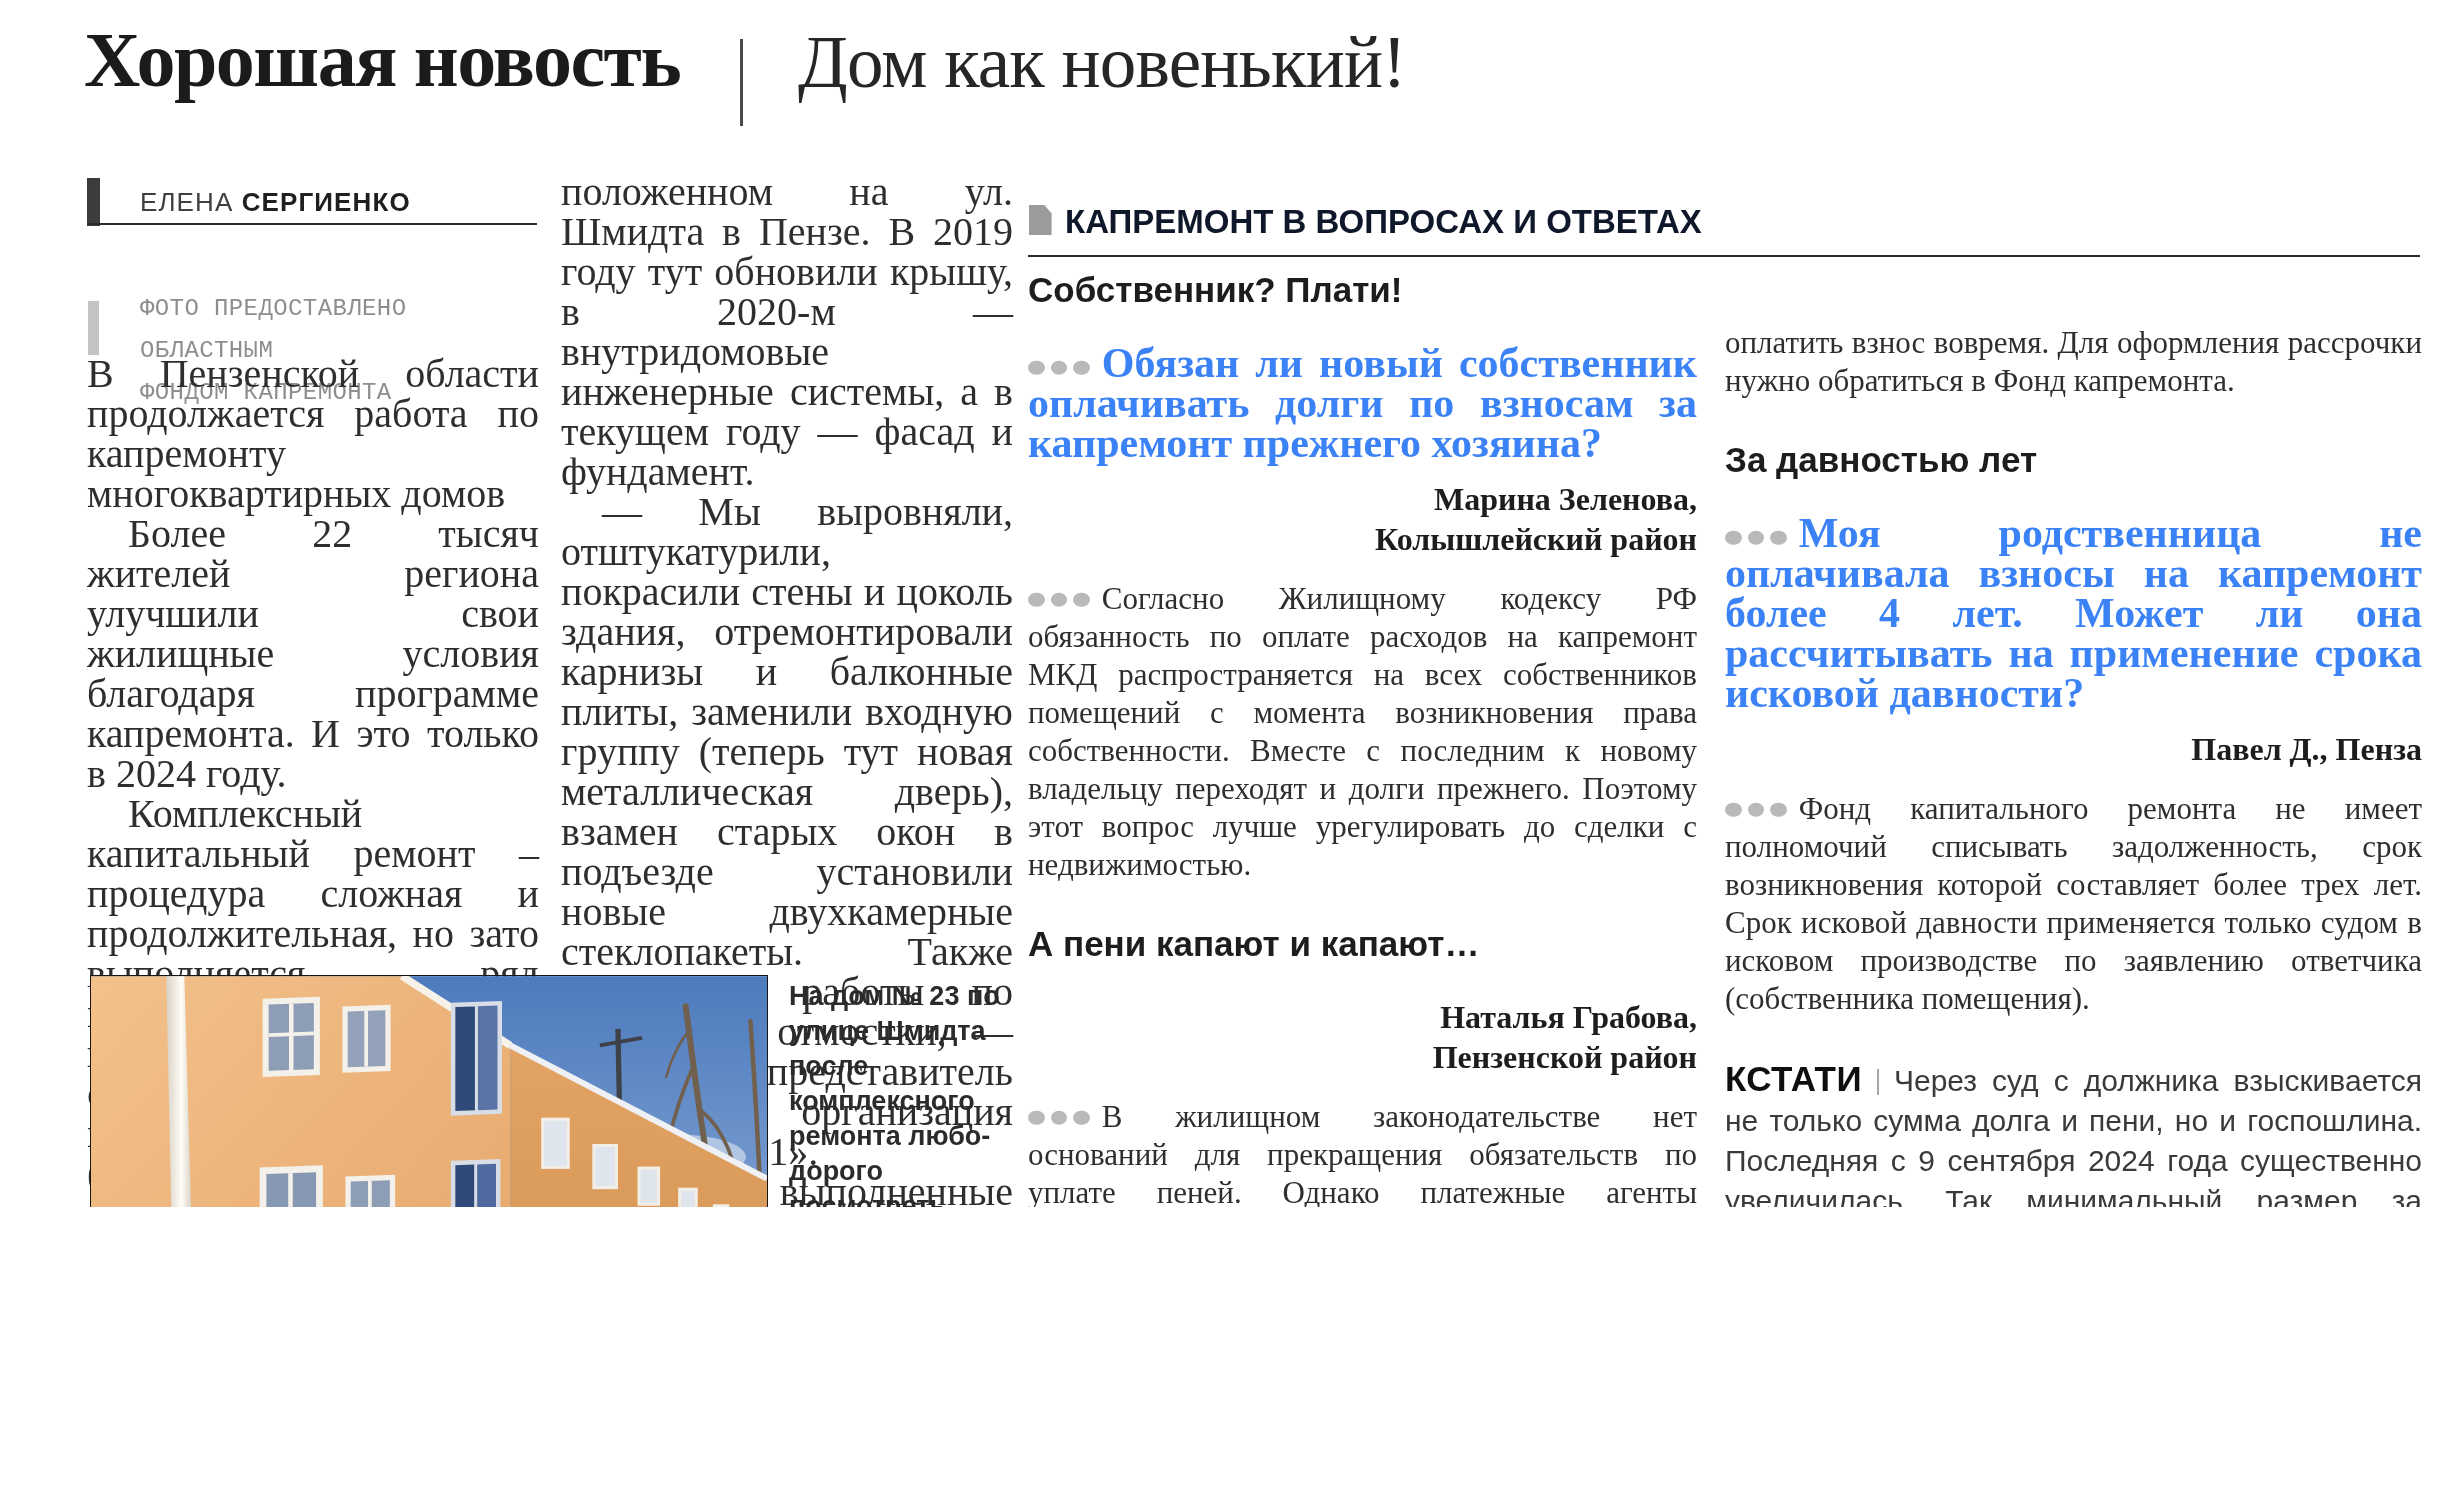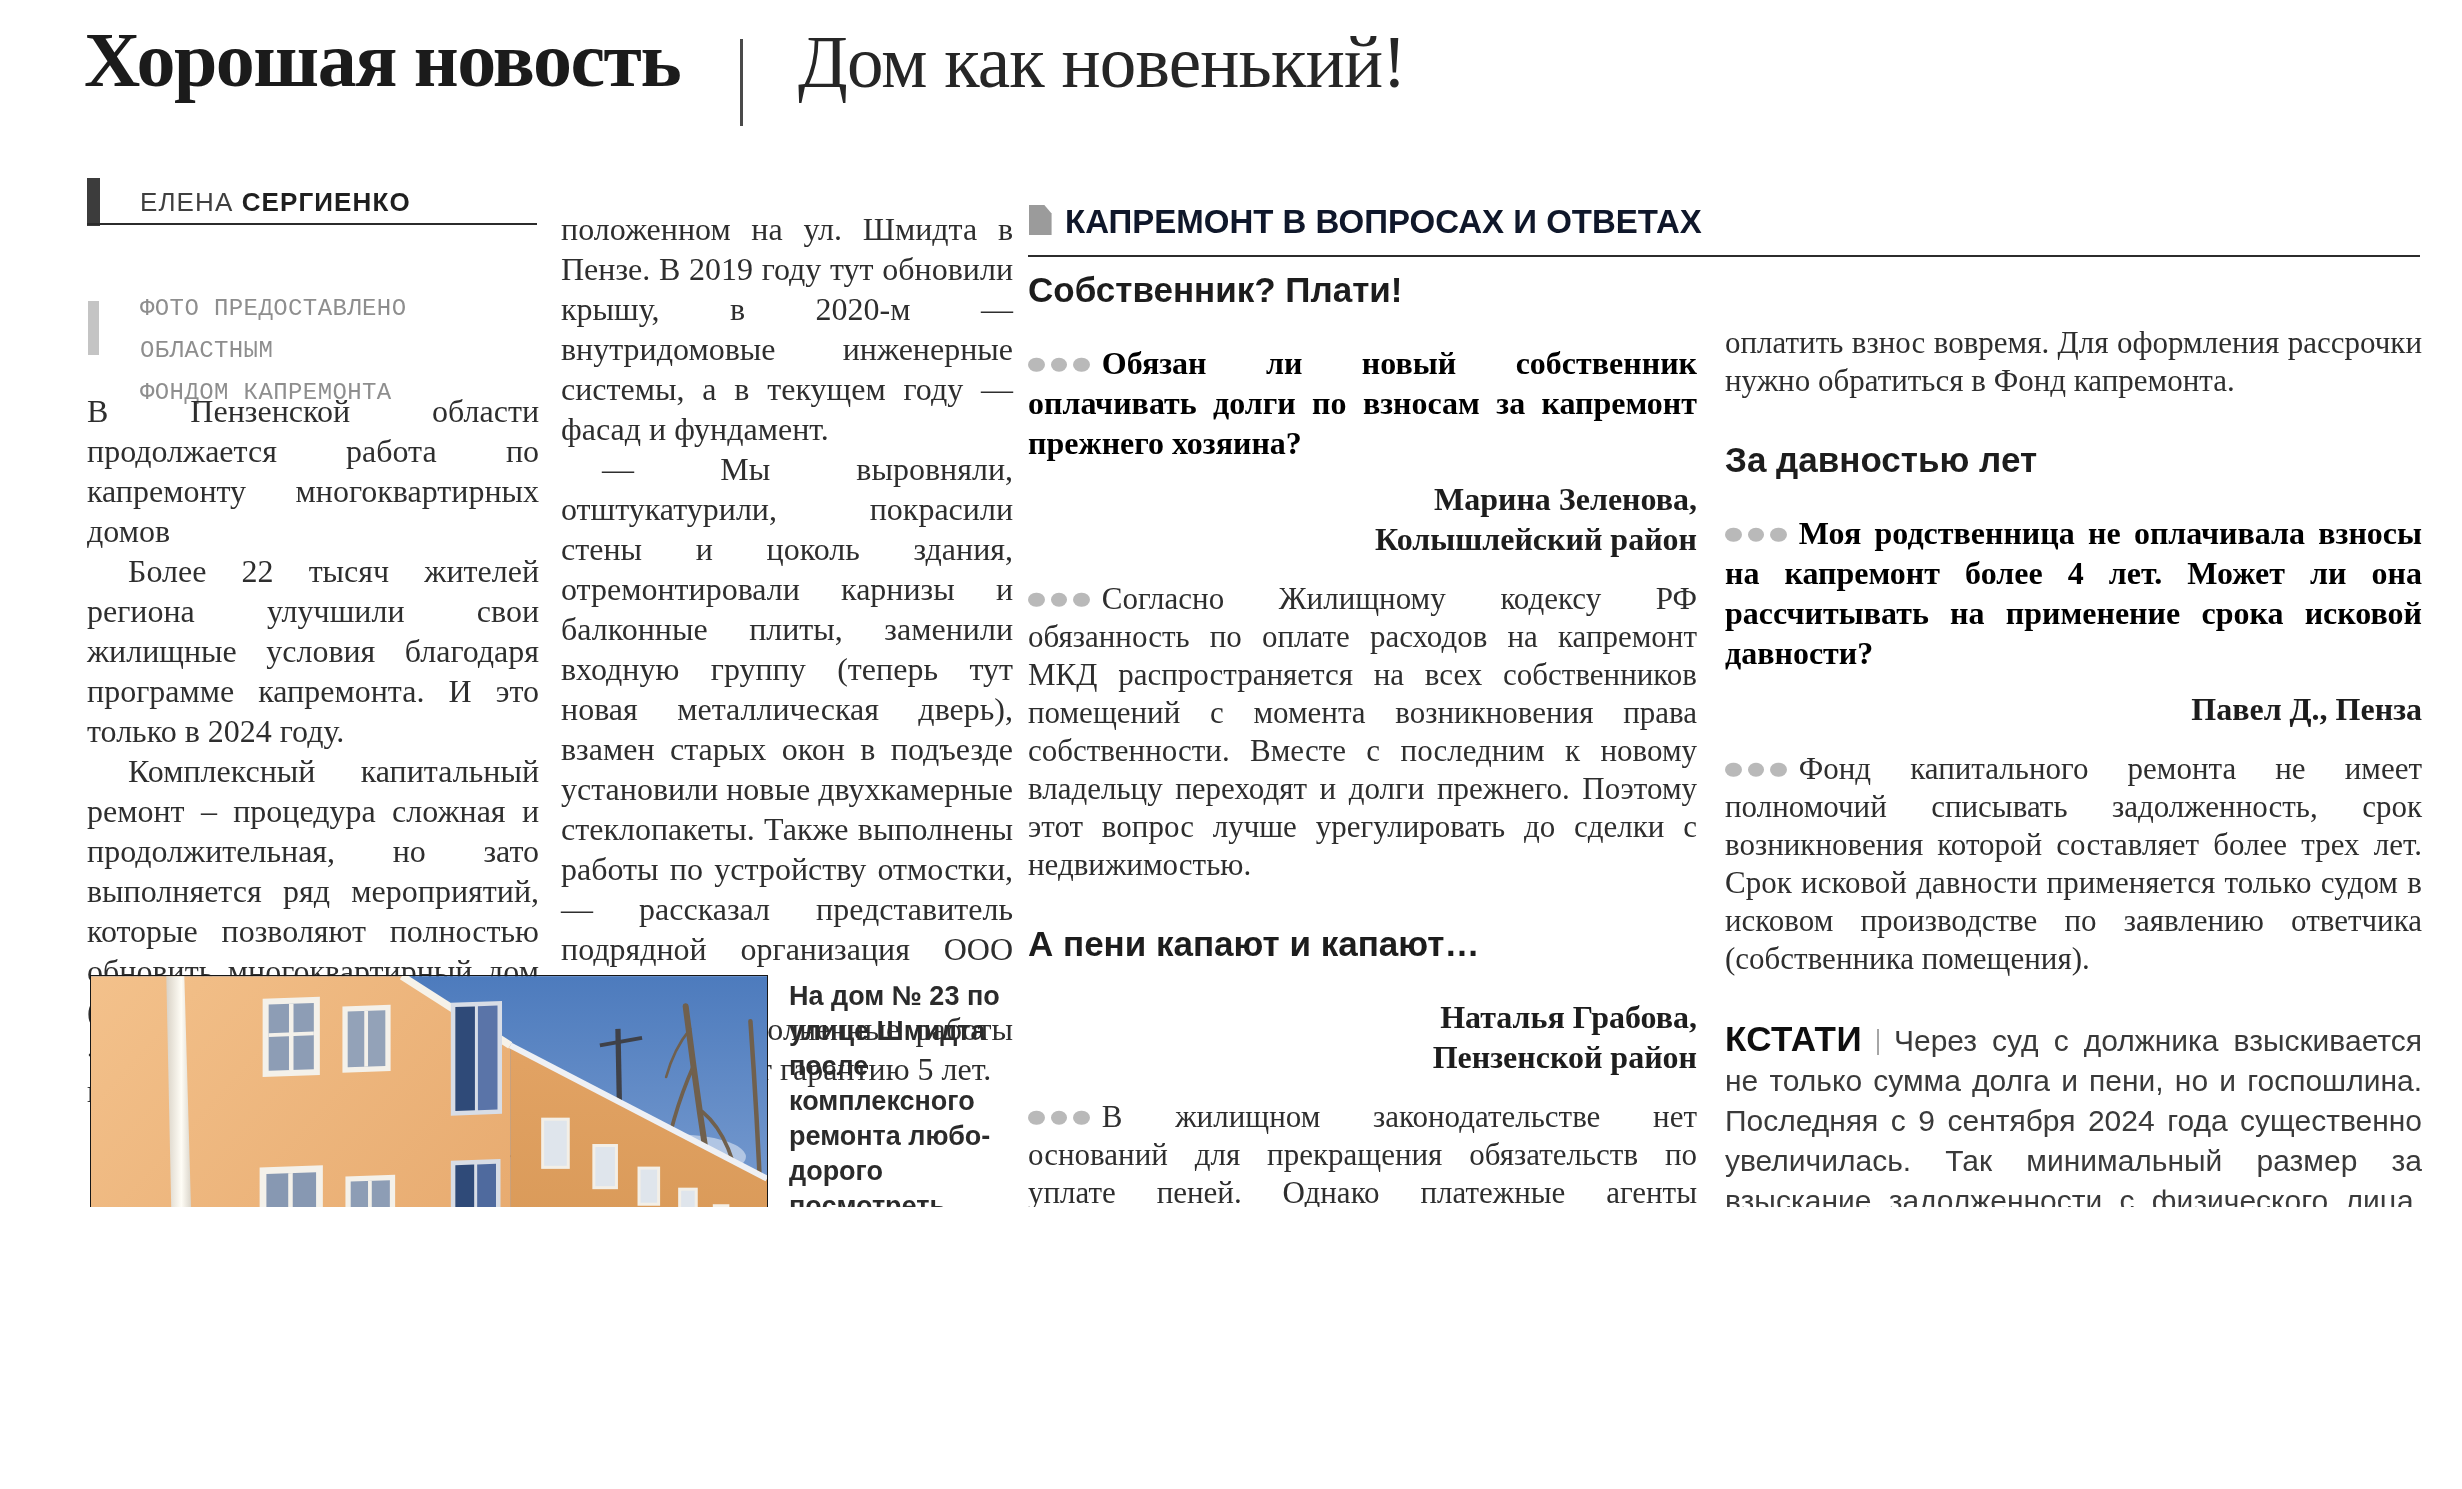--- a/index.html
+++ b/index.html
@@ -17,21 +17,21 @@
   .byline-bar{position:absolute;left:87px;top:178px;width:12.8px;height:48px;background:#3c3c3c;}
   .byline{position:absolute;left:140px;top:187px;font-family:"Liberation Sans",sans-serif;
           font-size:26px;letter-spacing:1.1px;color:#3f3f3f;}
   .byline b{color:#1f1f1f;}
   .byline-rule{position:absolute;left:87px;top:223px;width:450px;height:2.3px;background:#2b2b2b;}
   .credit-bar{position:absolute;left:88px;top:301px;width:11.3px;height:54px;background:#c4c4c4;}
   .credit{position:absolute;left:140px;top:288px;width:399px;font-family:Liberation Mono, monospace;
           font-size:24px;line-height:42px;color:#8e8e8e;letter-spacing:0.4px;}
 
   
-  .artcol{position:absolute;font-size:32px;line-height:40px;text-align:justify;color:#2e2e2e;margin-top:37px;}
+  .artcol{position:absolute;font-size:40px;line-height:40px;text-align:justify;color:#2e2e2e;}
   #artcol1{left:87px;top:354px;width:452px;}
   #artcol2{left:561px;top:172px;width:452px;}
   .artcol p{margin:0;}
   .artcol p.ind{text-indent:41px;}
 
   
   .photo{position:absolute;left:90px;top:975px;width:676px;height:461px;border:1.5px solid #161616;}
   .photo svg{display:block;}
   .caption{position:absolute;left:789px;top:979px;width:226px;
            font-family:"Liberation Sans",sans-serif;font-weight:bold;
@@ -44,21 +44,21 @@
              font-weight:bold;font-size:33px;color:#0f172a;letter-spacing:0px;}
   .qa-rule{position:absolute;left:1028px;top:255px;width:1392px;height:2.3px;background:#2c2c2c;}
 
   .qacol{position:absolute;font-size:31px;line-height:38px;text-align:justify;}
   #qacol1{left:1028px;top:271px;width:669px;}
   #qacol2{left:1725px;top:324px;width:697px;}
 
   .qa-h{font-family:"Liberation Sans",sans-serif;font-weight:bold;font-size:35px;
         color:#1d1d1d;margin:0 0 34px 0;text-align:left;line-height:38px;}
   .qa-h.later{margin-top:41px;}
-  .q{margin:0 0 4.5px 0;font-weight:bold;color:#000000;font-size:32px;line-height:40px;}
+  .q{margin:0 0 4.5px 0;font-weight:bold;color:#3b82f6;font-size:42px;line-height:40px;}
   .sig{font-weight:bold;color:#1d1d1d;text-align:right;font-size:32px;line-height:40px;margin:16px 0 21px 0;}
   .ans{margin:0;}
   .dots{display:inline-flex;gap:6px;margin-right:12px;vertical-align:baseline;
         transform:translateY(-2.3px);}
   .dots i{display:block;width:16.6px;height:14.3px;border-radius:50%;background:#b9b9b9;}
 
   .kstati{margin-top:41px;font-family:"Liberation Sans",sans-serif;font-size:30px;
           line-height:40px;color:#3a3a3a;text-align:justify;}
   .kstati .lbl{font-weight:900;font-size:35px;color:#0f0f0f;letter-spacing:0.4px;}
   .kstati .bar{display:inline-block;width:0;height:25.6px;border-left:2.3px solid #a6a6a6;

